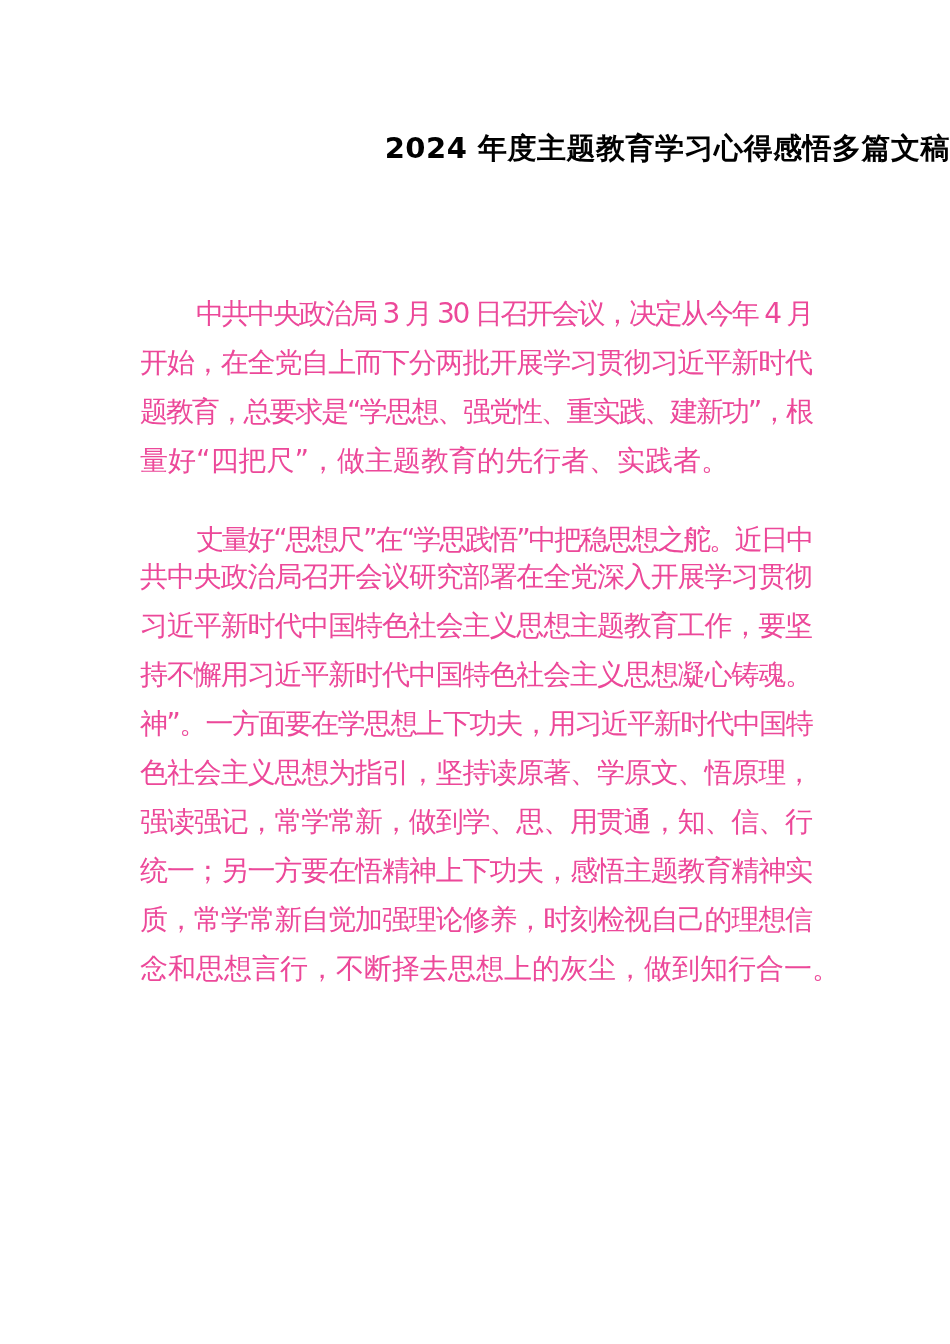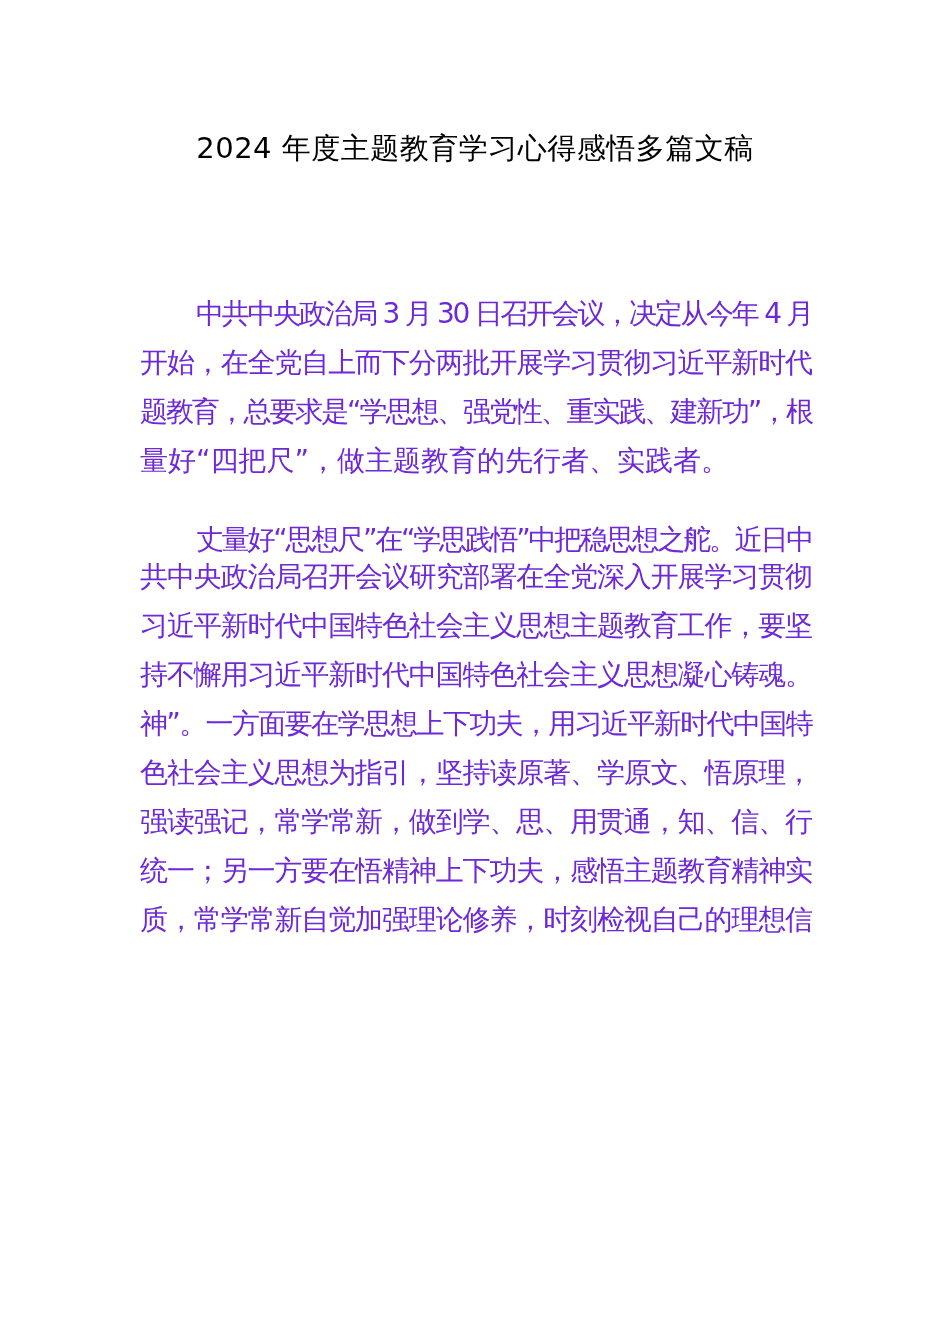--- a/index.html
+++ b/index.html
@@ -11,41 +11,41 @@
     position: relative;
     width: 950px;
     height: 1344px;
     background: #ffffff;
     color: #000000;
     font-family: "DejaVu Sans", sans-serif;
     overflow: hidden;
   }
   .doc-title {
     padding-top: 126px;
-    text-align: center;
+    text-align: right;
     font-size: 29px;
-    font-weight: 400;
+    font-weight: 700;
     line-height: 44px;
     letter-spacing: 0.5px;
     color: #000000;
   }
   .doc-body {
     margin-left: 140px;
     margin-top: 119px;
     width: 672px;
   }
   .para + .para {
     margin-top: 18px;
   }
   .line {
     height: 49px;
     line-height: 49px;
     font-size: 28px;
     white-space: nowrap;
-    color: #6d28d9;
+    color: #ec4899;
   }
   .line.indent {
     padding-left: 56px;
   }
   .line-text {
     display: inline-block;
     white-space: nowrap;
   }
 </style>
 </head>
@@ -63,15 +63,16 @@
       <div class="para">
         <div class="line indent"><span class="line-text" style="letter-spacing: -2.23197px; margin-top: 12px;">丈量好“思想尺”在“学思践悟”中把稳思想之舵。近日中</span></div>
         <div class="line"><span class="line-text" style="letter-spacing: -1.12px; text-align: center;">共中央政治局召开会议研究部署在全党深入开展学习贯彻</span></div>
         <div class="line"><span class="line-text" style="letter-spacing: -1.12px;">习近平新时代中国特色社会主义思想主题教育工作，要坚</span></div>
         <div class="line"><span class="line-text" style="letter-spacing: -1.12px;">持不懈用习近平新时代中国特色社会主义思想凝心铸魂。</span></div>
         <div class="line"><span class="line-text" style="letter-spacing: -1.63522px;">神”。一方面要在学思想上下功夫，用习近平新时代中国特</span></div>
         <div class="line"><span class="line-text" style="letter-spacing: -1.12px;">色社会主义思想为指引，坚持读原著、学原文、悟原理，</span></div>
         <div class="line"><span class="line-text" style="letter-spacing: -1.12px;">强读强记，常学常新，做到学、思、用贯通，知、信、行</span></div>
         <div class="line"><span class="line-text" style="letter-spacing: -1.12px;">统一；另一方要在悟精神上下功夫，感悟主题教育精神实</span></div>
         <div class="line"><span class="line-text" style="letter-spacing: -1.12px;">质，常学常新自觉加强理论修养，时刻检视自己的理想信</span></div>
+        <div class="line"><span class="line-text">念和思想言行，不断择去思想上的灰尘，做到知行合一。</span></div>
       </div>
     </div>
 </div>
 
 </body></html>

